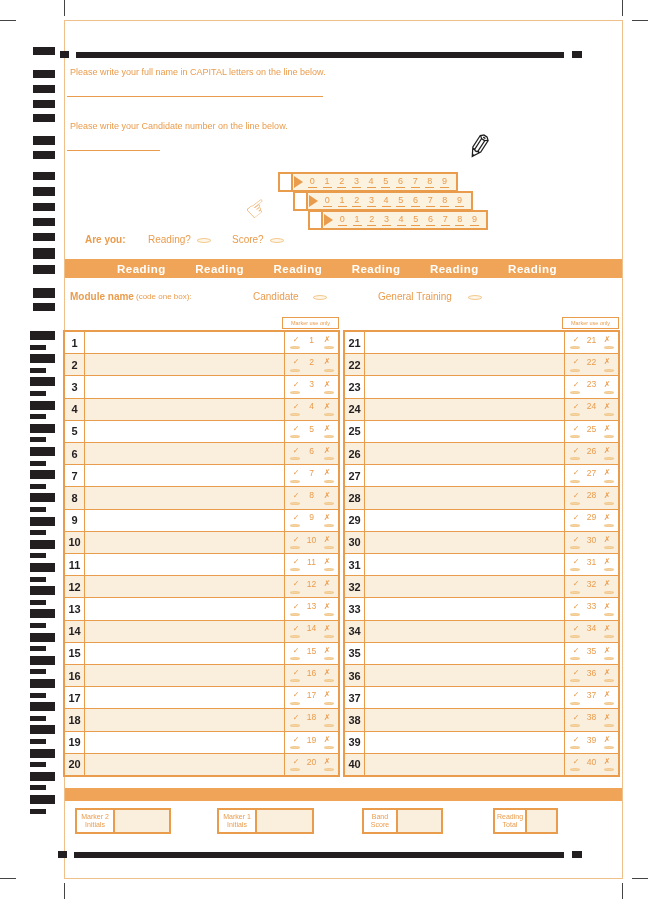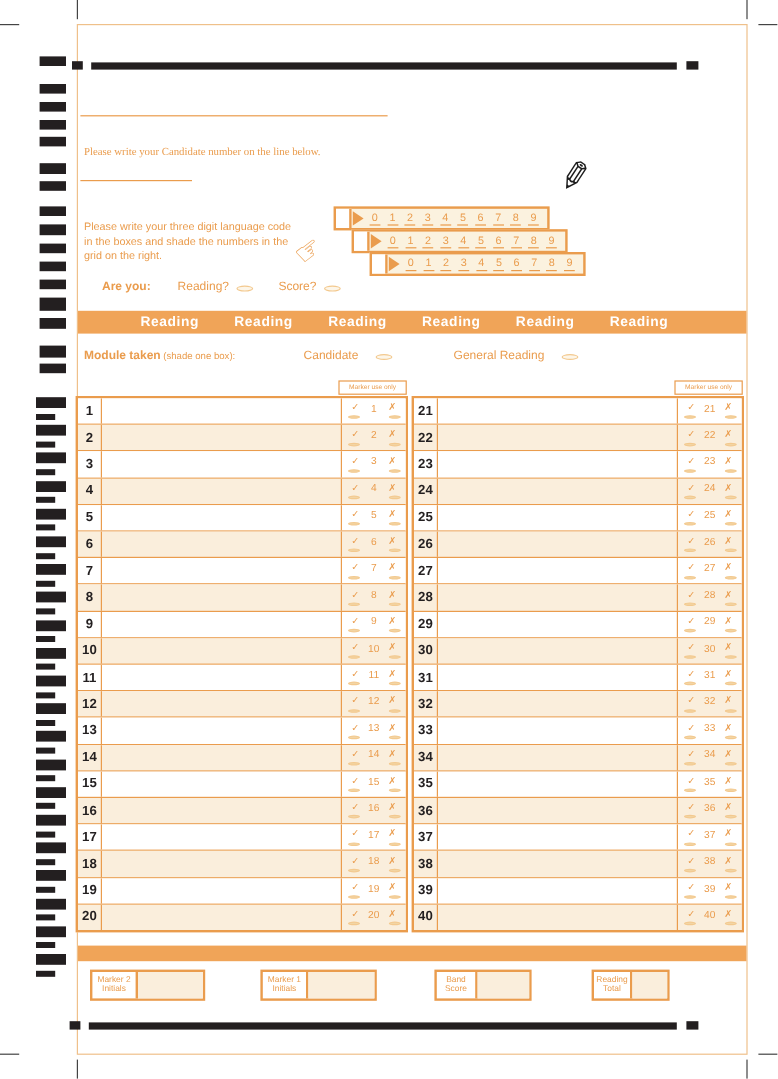--- a/index.html
+++ b/index.html
@@ -129,26 +129,26 @@
       <div class="tmark" style="left: 30px; top: 725.4px; width: 25px; height: 9px;"></div>
       <div class="tmark" style="left: 30px; top: 738.9px; width: 16px; height: 5px;"></div>
       <div class="tmark" style="left: 30px; top: 748.6px; width: 25px; height: 9px;"></div>
       <div class="tmark" style="left: 30px; top: 762.1px; width: 16px; height: 5px;"></div>
       <div class="tmark" style="left: 30px; top: 771.8px; width: 25px; height: 9px;"></div>
       <div class="tmark" style="left: 30px; top: 785.3px; width: 16px; height: 5px;"></div>
       <div class="tmark" style="left: 30px; top: 795px; width: 25px; height: 9px;"></div>
       <div class="tmark" style="left: 30px; top: 808.5px; width: 16px; height: 5px;"></div>
     </div>
 
+  <div class="instr" style="left:70px;top:66px;width:420px;">Please write your full name in CAPITAL letters on the line below.</div>
   <div class="wline" style="left:67px;top:96px;width:256px;"></div>
 
-  <div class="instr" style="left:70px;top:120px;width:420px;font-family:Liberation Serif, serif;">Please write your Candidate number on the line below.</div>
+  <div class="instr" style="left:70px;top:120px;width:420px;">Please write your Candidate number on the line below.</div>
   <div class="wline" style="left:67px;top:150px;width:93px;"></div>
 
-  <div class="instr" style="left:70px;top:183px;width:180px;">Please write your three digit language code in the boxes and shade the numbers in the grid on the right.</div>
 
   <span class="hand-icon" style="left:246px;top:194px;">☞</span>
   <span class="pencil-icon" style="left:466px;top:128px;">✎</span>
 
   <div class="drow" style="left:278px;top:172px;width:180px;z-index:1;">
       <div class="dbox"></div>
       <div class="dtri"></div>
       <span class="dig"><i>0</i></span>
       <span class="dig"><i>1</i></span>
       <span class="dig"><i>2</i></span>
@@ -199,25 +199,25 @@
     <div class="band-inner" id="band-titles">
         <span class="band-title">Reading</span>
         <span class="band-title">Reading</span>
         <span class="band-title">Reading</span>
         <span class="band-title">Reading</span>
         <span class="band-title">Reading</span>
         <span class="band-title">Reading</span>
       </div>
   </div>
 
-  <div class="gender bold" style="left:70px;top:291px;">Module taken</div>
-  <div class="gender" style="left:136px;top:292px;font-size:8px;">(shade one box):</div>
+  <div class="gender bold" style="left:70px;top:291px;">Module name</div>
+  <div class="gender" style="left:136px;top:292px;font-size:8px;">(code one box):</div>
   <div class="gender" style="left:253px;top:291px;">Candidate</div>
   <div class="oval" style="left:313px;top:295px;"></div>
-  <div class="gender" style="left:378px;top:291px;">General Reading</div>
+  <div class="gender" style="left:378px;top:291px;">General Training</div>
   <div class="oval" style="left:468px;top:295px;"></div>
 
   <div class="mhead" style="left:282px;">Marker use only</div>
   <div class="mhead" style="left:562px;">Marker use only</div>
 
   <div class="agrid" id="grid-left" style="left:63px;">
       <div class="grow">
         <div class="gnum">1</div>
         <div class="gans"></div>
         <div class="gmark">

